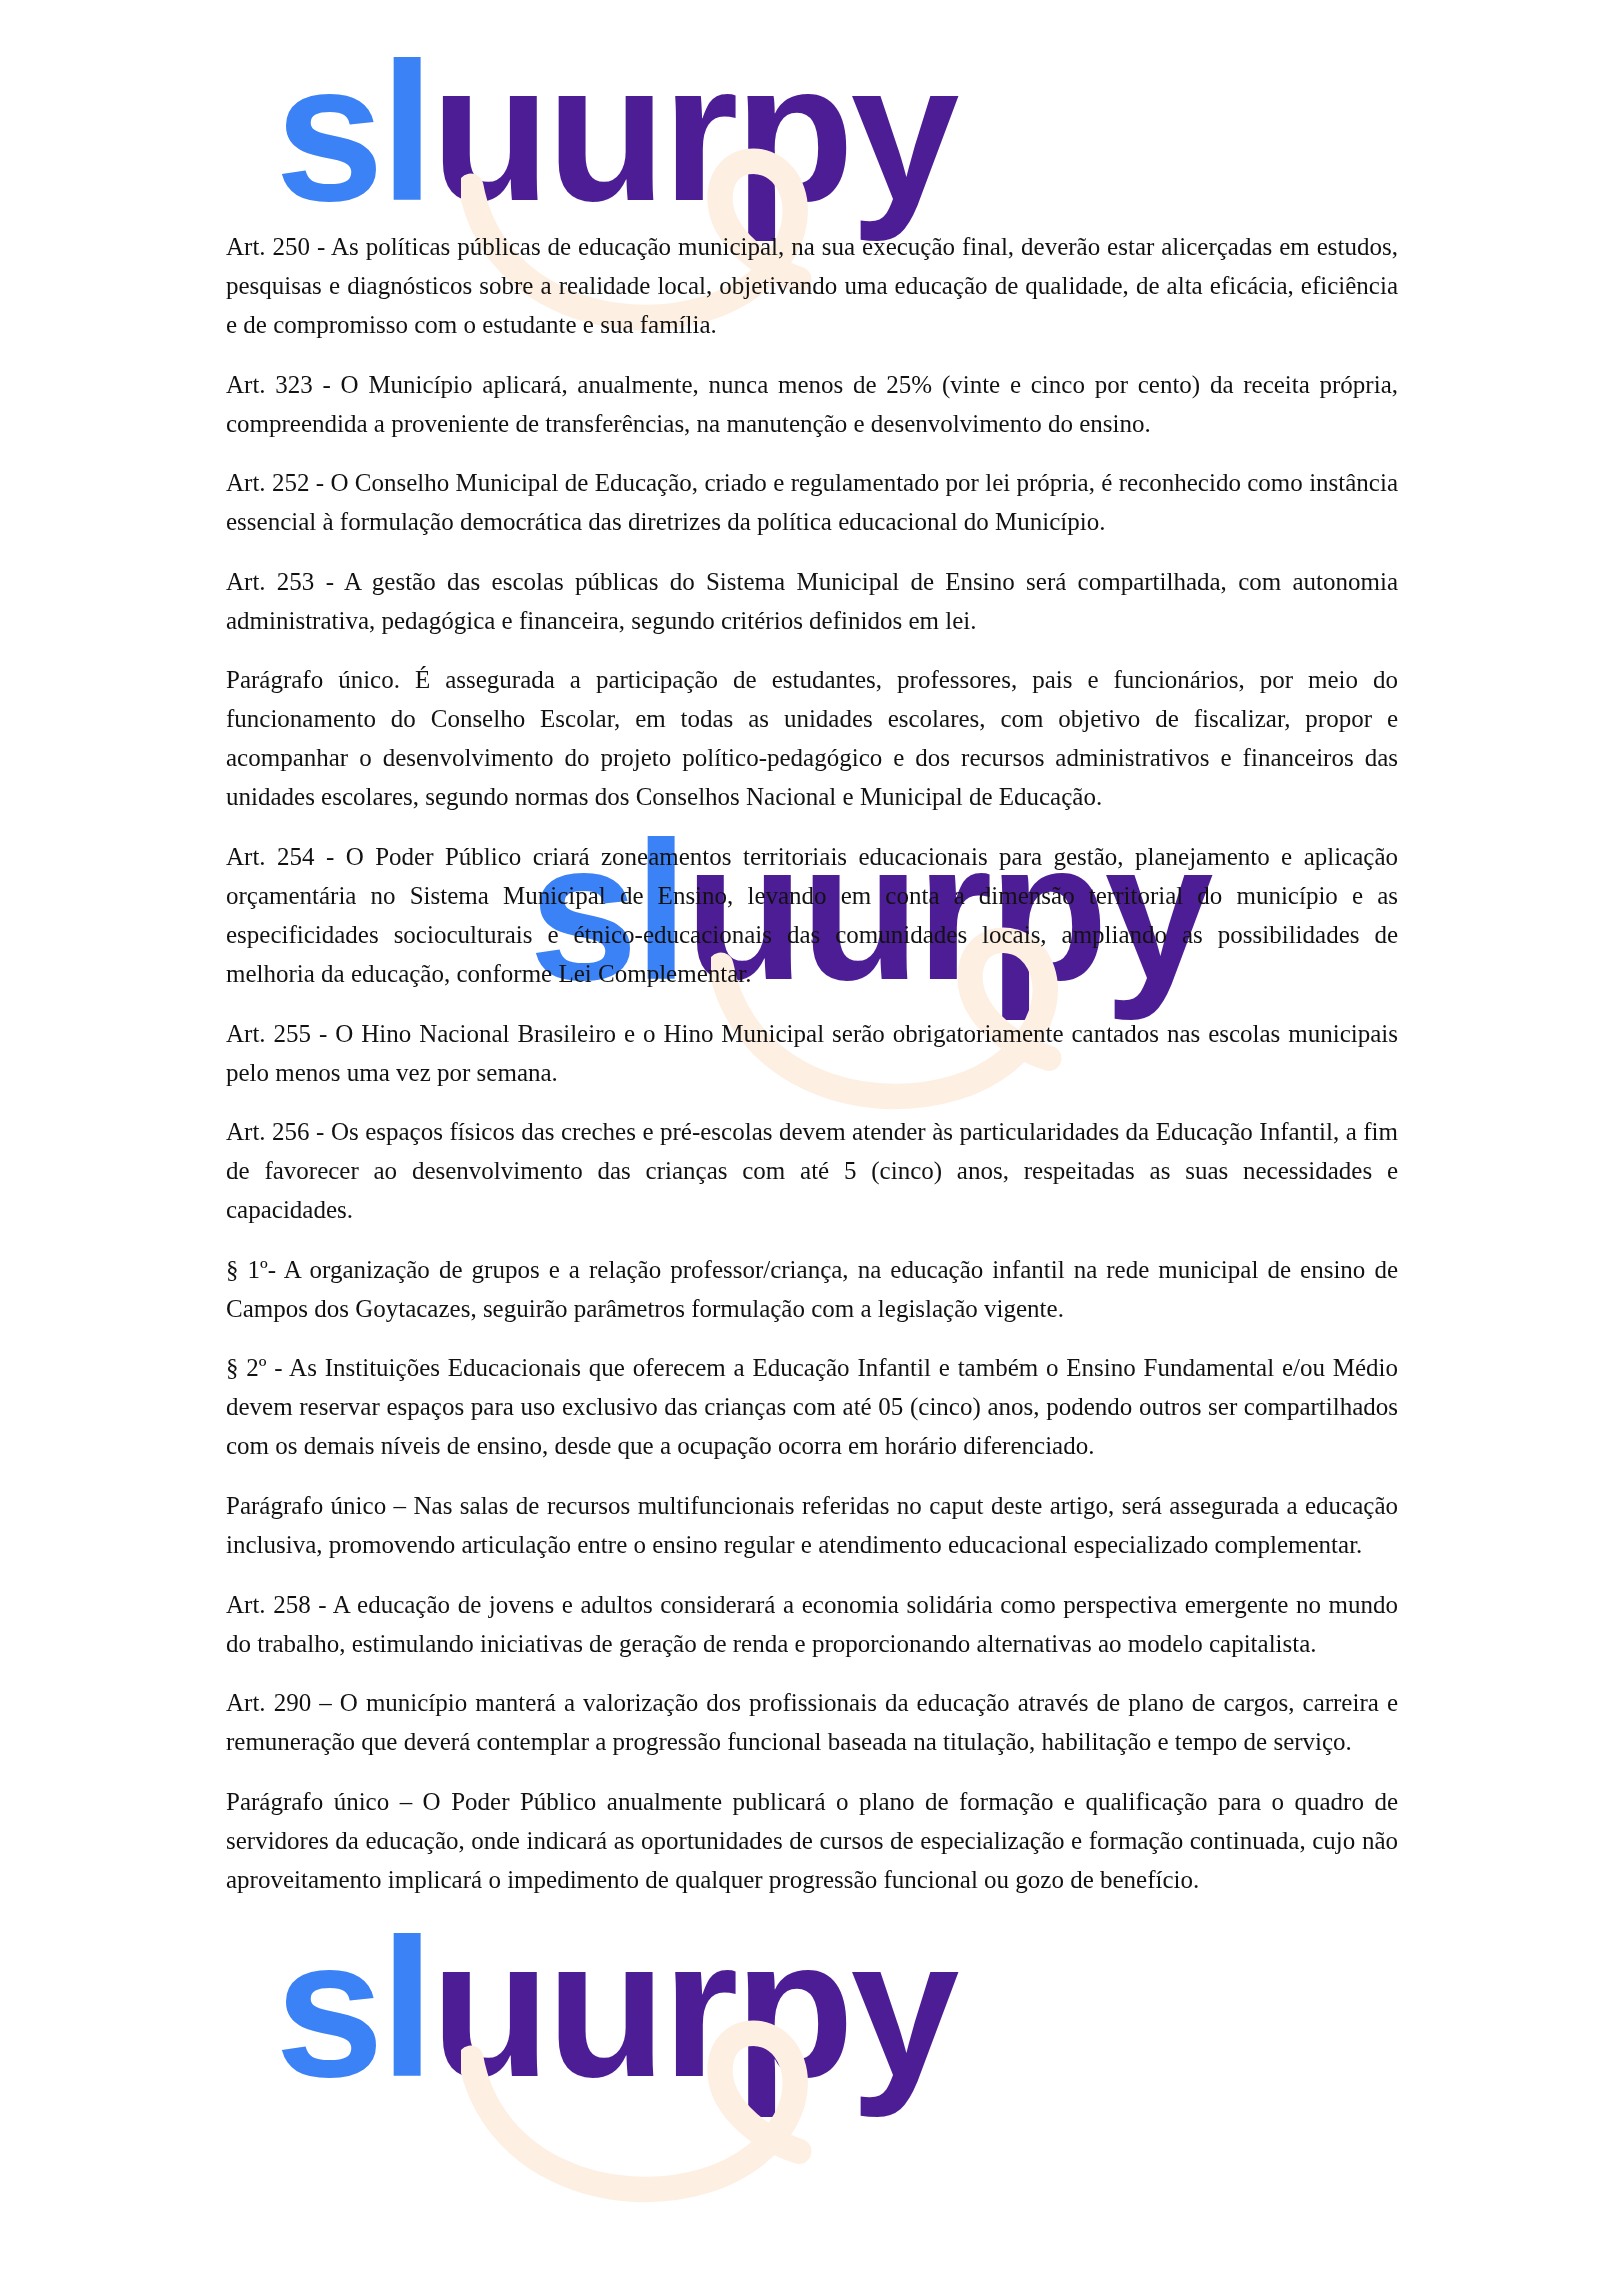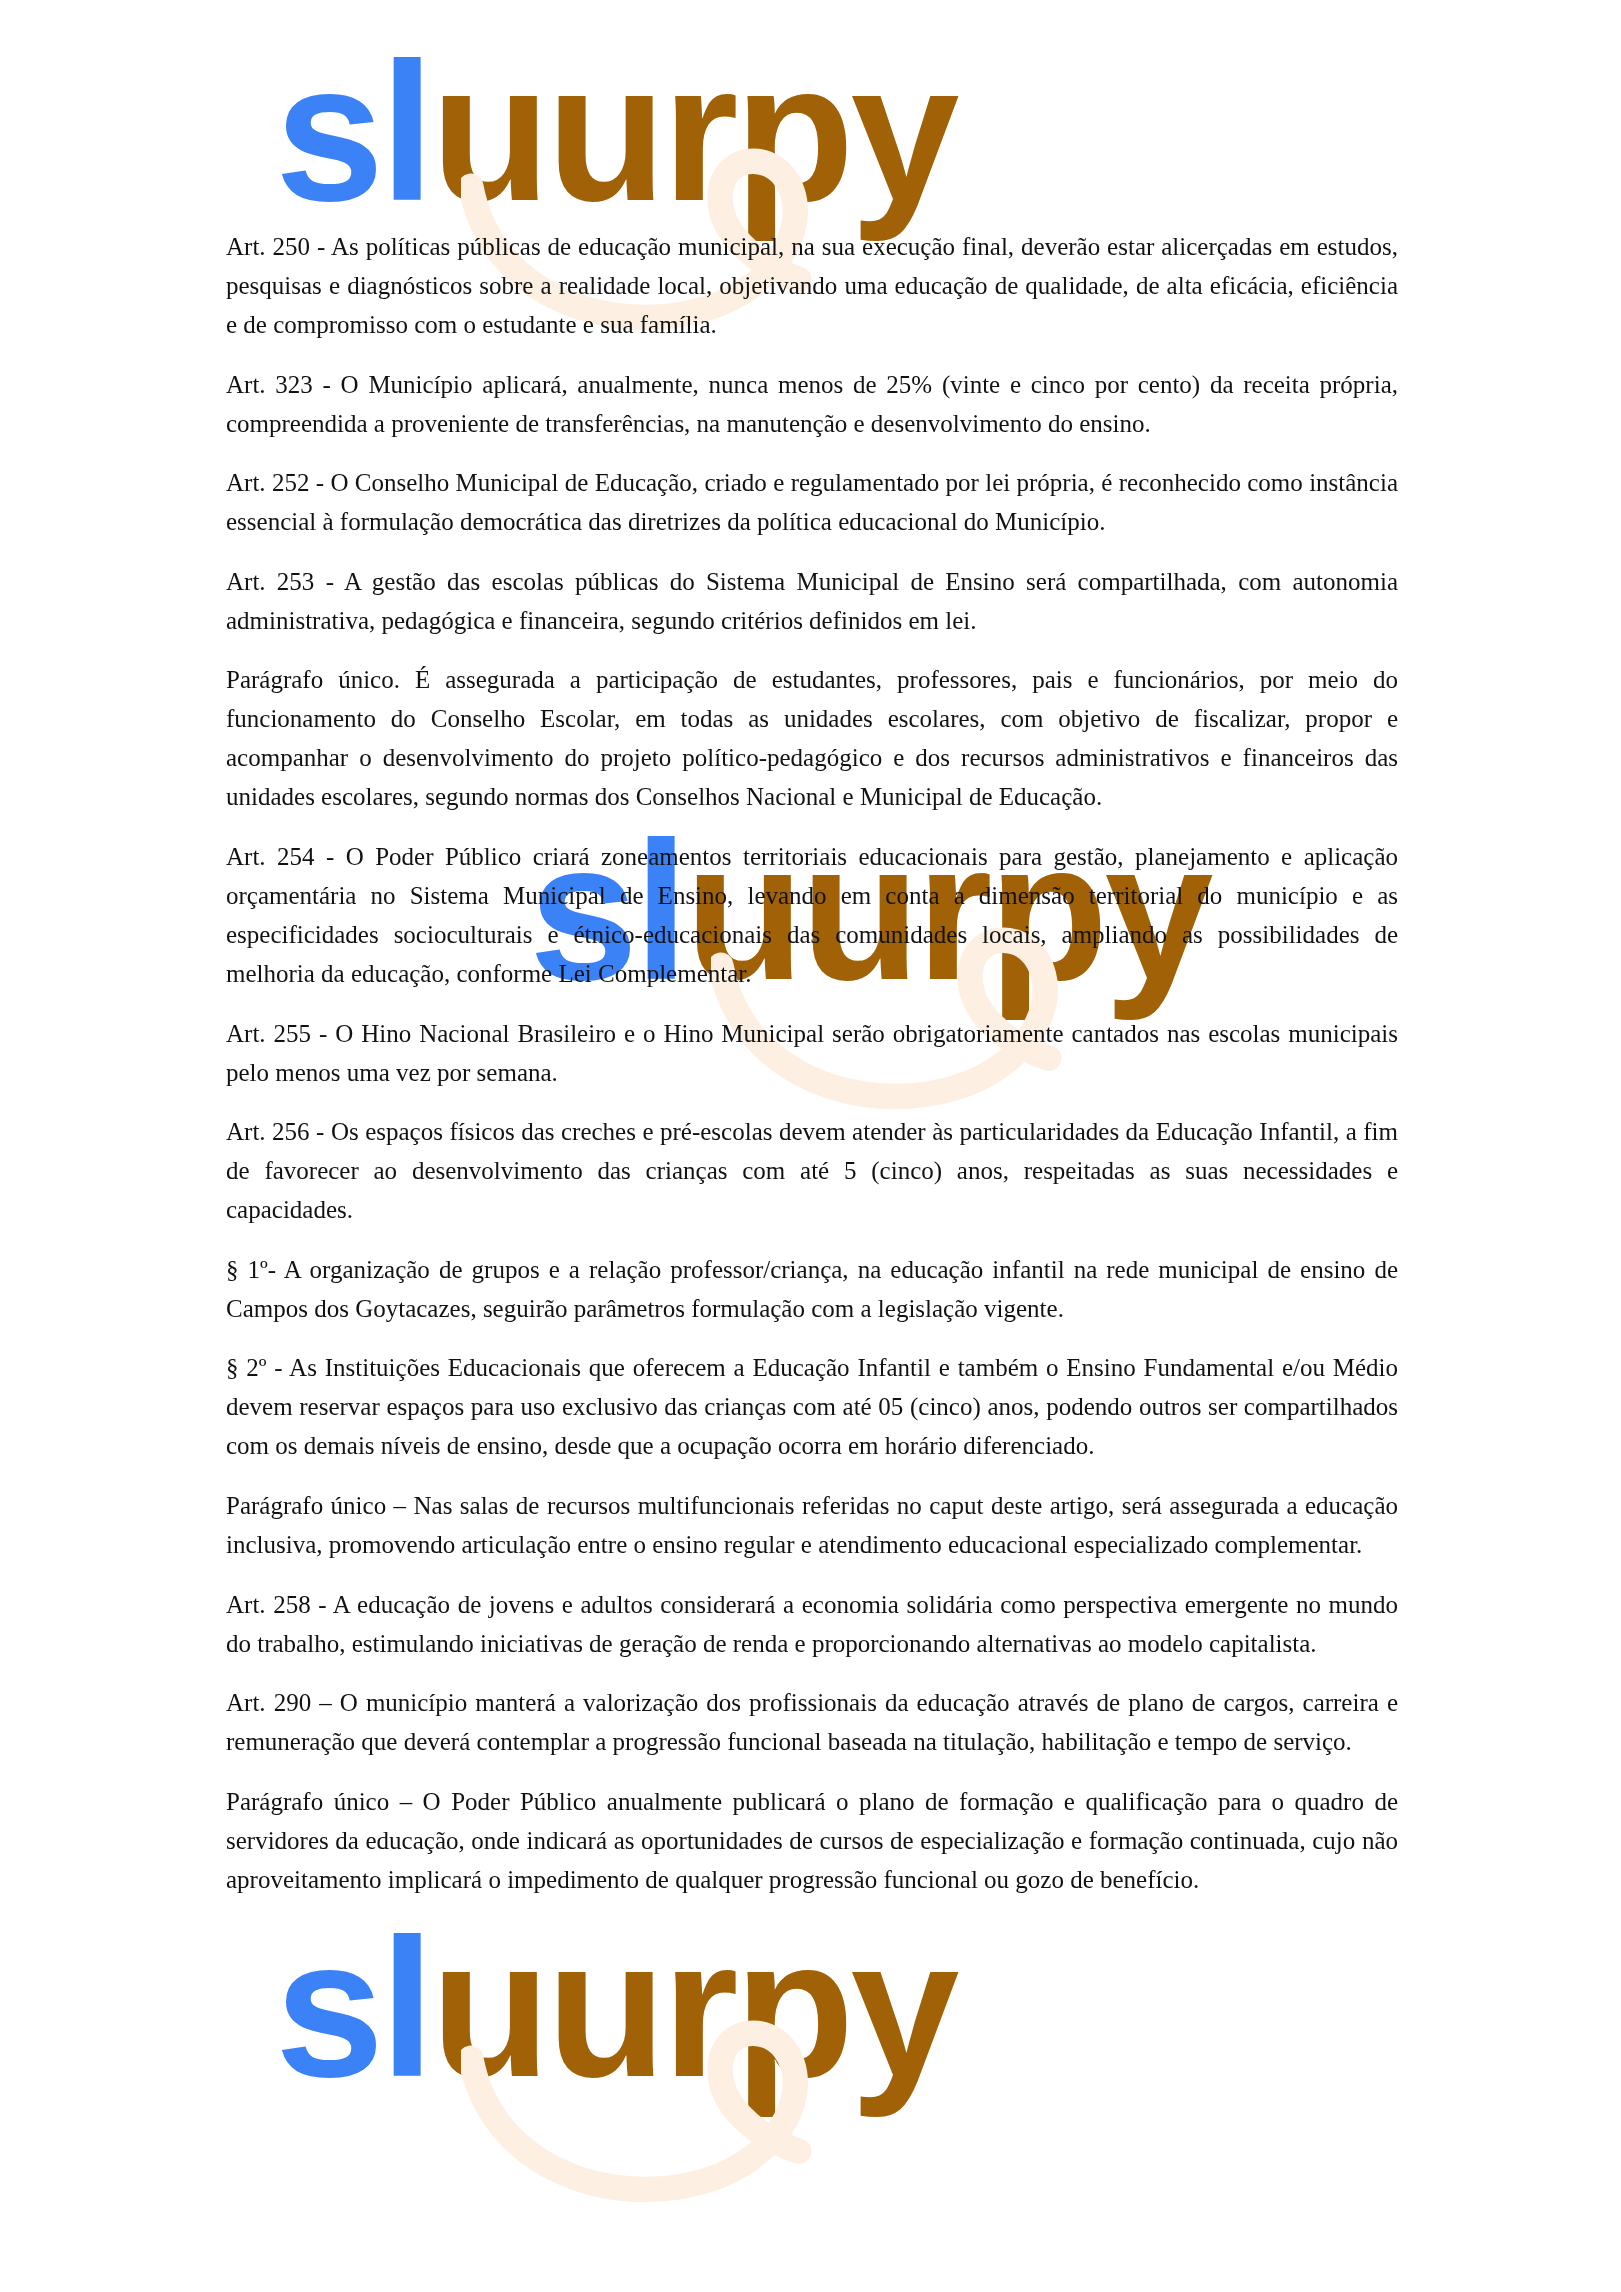--- a/index.html
+++ b/index.html
@@ -38,21 +38,21 @@
     top: 814px;
     left: 529px;
     font-size: 196px;
   }
   .wm-bot {
     top: 1911px;
     left: 275px;
     font-size: 196px;
   }
   .wm-gray  { color: #3b82f6; }
-  .wm-peach { color: #a16207; }
+  .wm-peach { color: #4c1d95; }
 
   .wm-swirl {
     position: absolute;
     pointer-events: none;
     user-select: none;
     z-index: 0;
   }
   .wm-swirl-top  { top: 147px;  left: 461px; }
   .wm-swirl-mid  { top: 926px;  left: 711px; }
   .wm-swirl-bot  { top: 2019px; left: 461px; }

